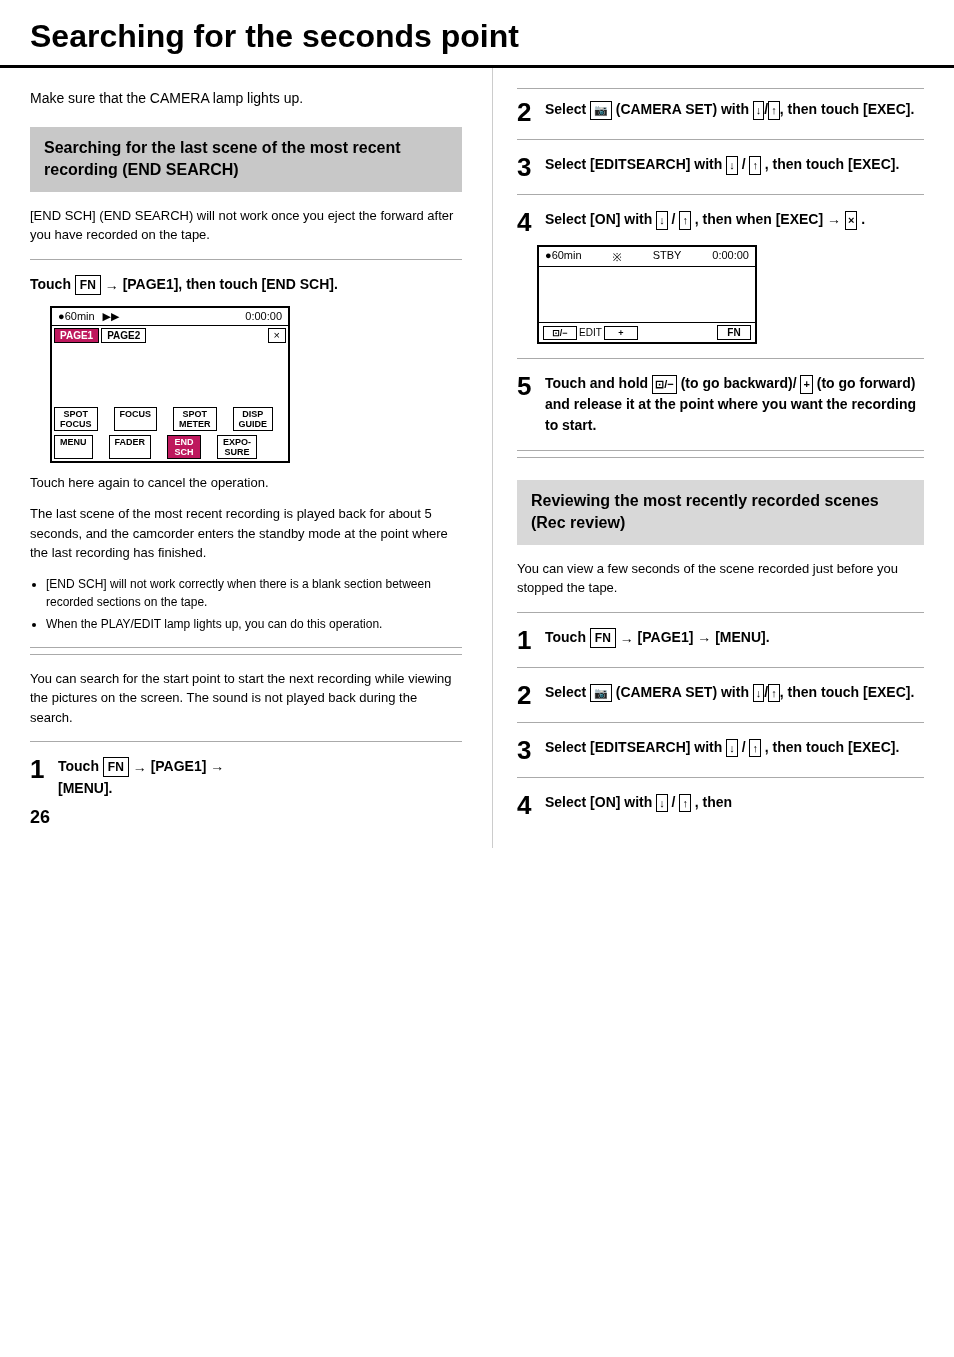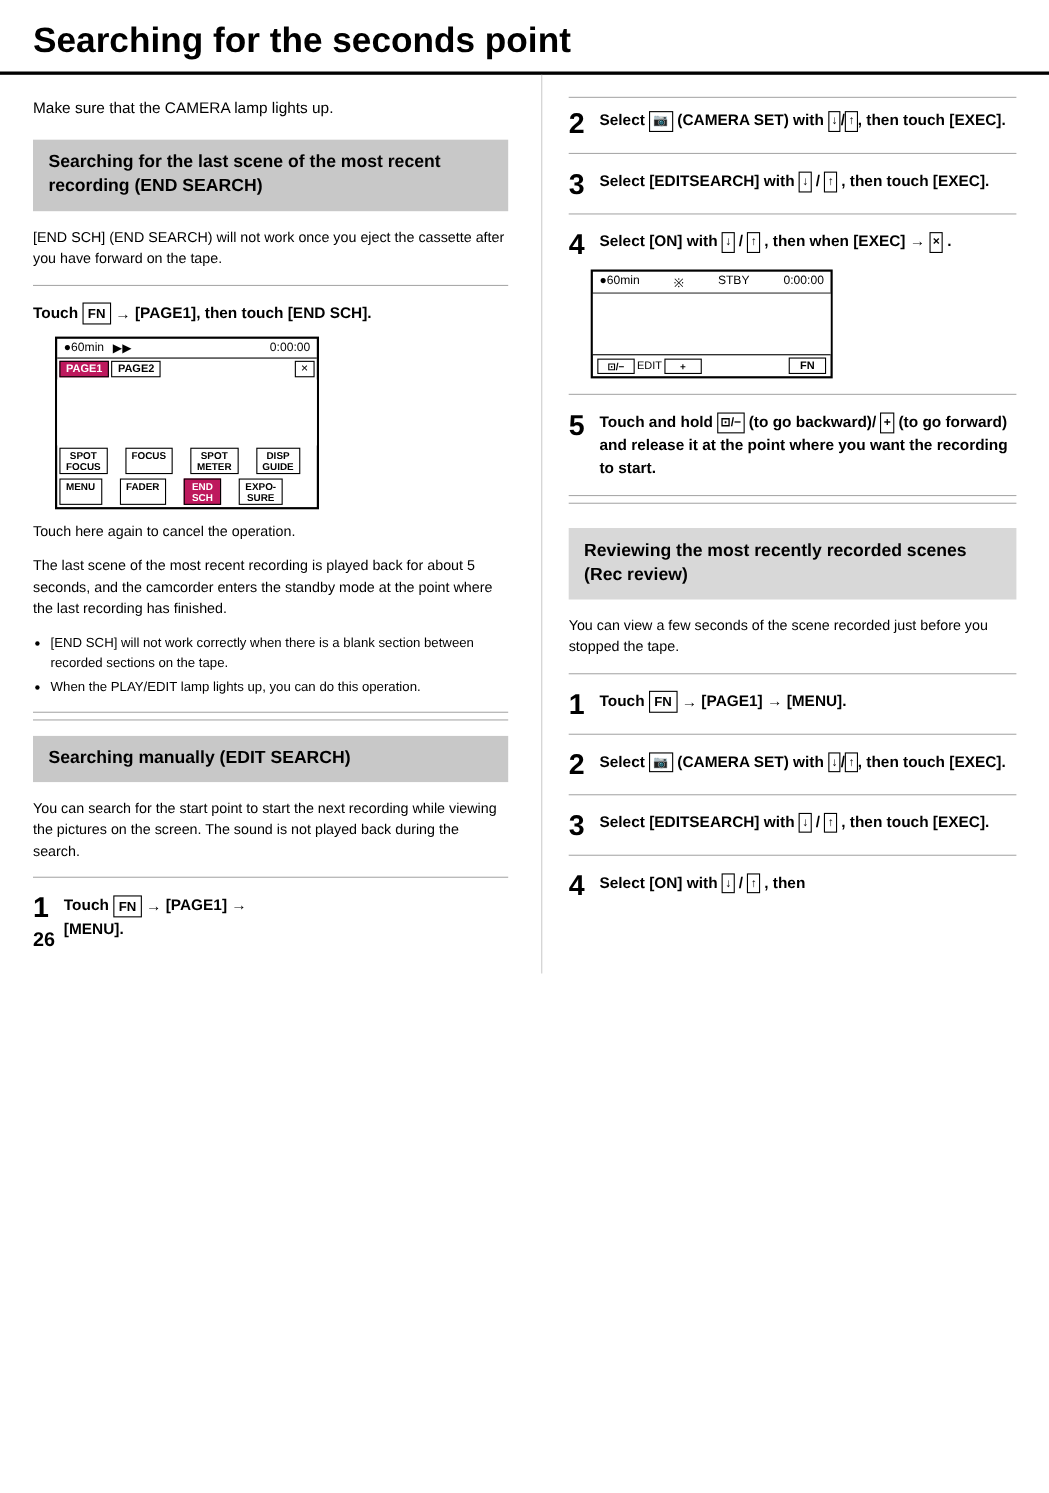--- a/index.html
+++ b/index.html
@@ -227,21 +227,21 @@
   <div class="content-area">
 
     <div class="left-col">
 
       <p class="intro-text">Make sure that the CAMERA lamp lights up.</p>
 
       <div class="section-box">
         <span>Searching for the last scene of the most recent recording (END SEARCH)</span>
       </div>
 
-      <p class="body-text">[END SCH] (END SEARCH) will not work once you eject the cassette after you have forward on the tape.</p>
+      <p class="body-text">[END SCH] (END SEARCH) will not work once you eject the forward after you have recorded on the tape.</p>
 
       <hr class="hr-divider">
 
       <div class="step-block">
         <div class="step-heading">
           <span>Touch </span>
           <span class="kbd">FN</span>
           <span class="arrow-sym"> → </span>
           <span>[PAGE1], then touch [END SCH].</span>
         </div>
@@ -281,23 +281,20 @@
       <p class="body-text">The last scene of the most recent recording is played back for about 5 seconds, and the camcorder enters the standby mode at the point where the last recording has finished.</p>
 
       <ul class="bullet-list">
         <li>[END SCH] will not work correctly when there is a blank section between recorded sections on the tape.</li>
         <li>When the PLAY/EDIT lamp lights up, you can do this operation.</li>
       </ul>
 
       <hr class="hr-divider">
       <hr class="hr-divider" style="margin-top:-8px;">
 
-      <div class="section-box" style="margin-top:10px;">
-        <span>Searching manually (EDIT SEARCH)</span>
-      </div>
 
       <p class="body-text">You can search for the start point to start the next recording while viewing the pictures on the screen. The sound is not played back during the search.</p>
 
       <hr class="hr-divider">
 
       <div class="step-block">
         <div style="display:flex; align-items:flex-start;">
           <span class="num-large">1</span>
           <div class="step-text">
             <span>Touch </span>

